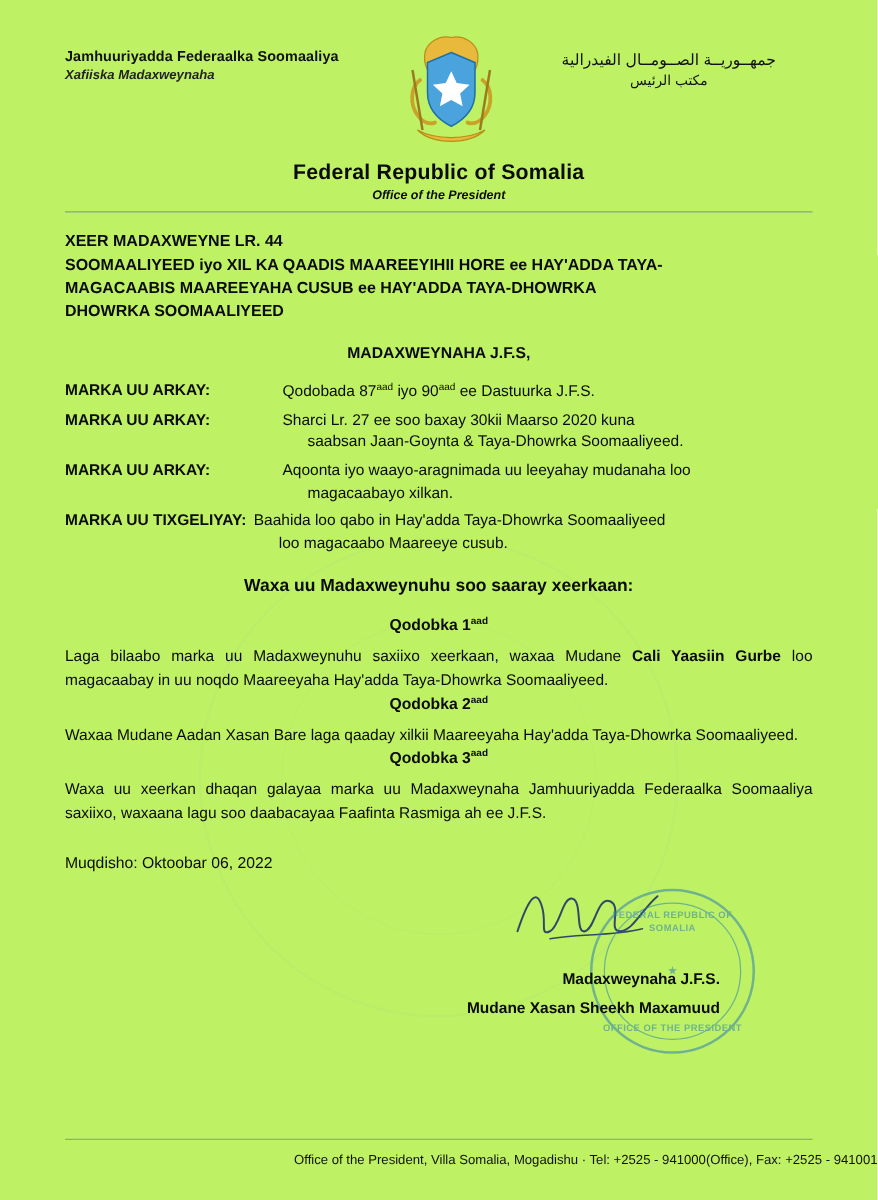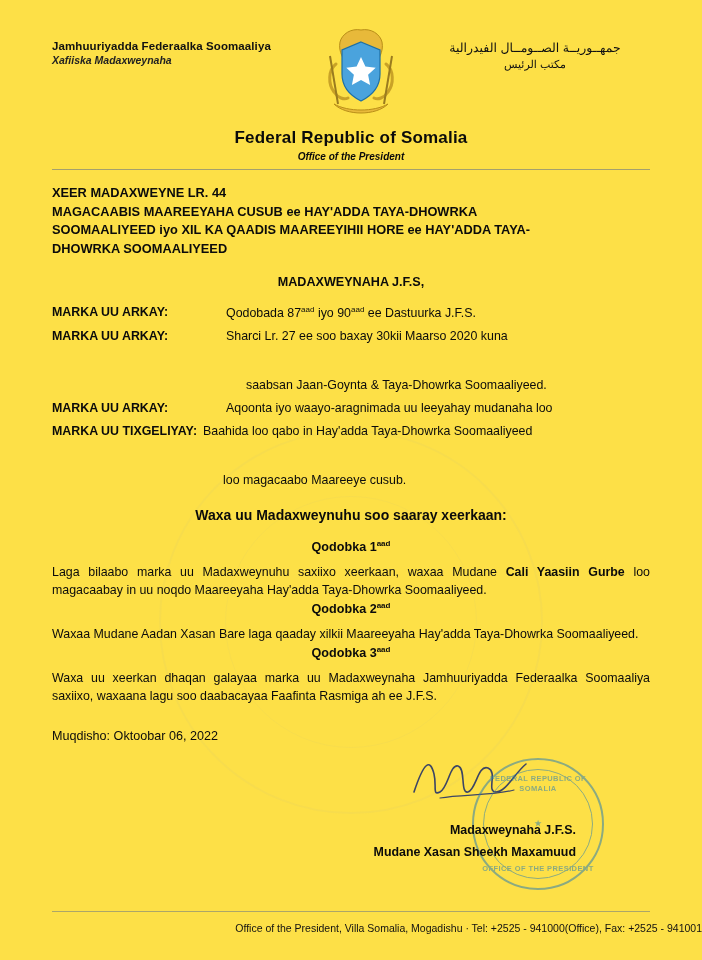--- a/index.html
+++ b/index.html
@@ -12,21 +12,21 @@
     height: 960px;
     font-family: "Liberation Sans", sans-serif;
     color: #0b0b0b;
     position: relative;
     overflow: hidden;
   }
   .page {
     position: relative;
     width: 702px;
     height: 960px;
-    background: #fde047;
+    background: #bef264;
     box-sizing: border-box;
   }
   
   .watermark {
     position: absolute;
     left: 50%;
     top: 430px;
     transform: translateX(-50%);
     width: 380px;
     height: 380px;
@@ -147,21 +147,21 @@
     margin-bottom: 5px;
   }
   .wrow .lab {
     font-weight: bold;
     flex: 0 0 auto;
     white-space: nowrap;
     padding-right: 6px;
   }
   .wrow.indent-lab .lab { min-width: 168px; }
   .wrow .txt { flex: 1 1 auto; }
-  .wrow .txt .ln2 { display:block; padding-left: 20px; margin-top: 32px; }
+  .wrow .txt .ln2 { display:block; padding-left: 20px; }
   sup { font-size: 8px; vertical-align: super; }
 
   .proclaim {
     text-align: center;
     font-weight: bold;
     margin-top: 16px;
     margin-bottom: 12px;
     font-size: 14px;
   }
   .art-title {
@@ -305,22 +305,22 @@
   <div class="title-block">
     <div class="t1">Federal Republic of Somalia</div>
     <div class="t2">Office of the President</div>
   </div>
   <div class="rule"></div>
 
   <div class="content">
 
     <div class="decree-head">
       <span class="l">XEER MADAXWEYNE LR. 44</span>
+      <span class="l">SOOMAALIYEED iyo XIL KA QAADIS MAAREEYIHII HORE ee HAY'ADDA TAYA-</span>
       <span class="l">MAGACAABIS MAAREEYAHA CUSUB ee HAY'ADDA TAYA-DHOWRKA</span>
-      <span class="l">SOOMAALIYEED iyo XIL KA QAADIS MAAREEYIHII HORE ee HAY'ADDA TAYA-</span>
       <span class="l">DHOWRKA SOOMAALIYEED</span>
     </div>
 
     <div class="centered-bold">MADAXWEYNAHA J.F.S,</div>
 
     <div class="whereas">
 
       <div class="wrow indent-lab">
         <div class="lab">MARKA UU ARKAY:</div>
         <div class="txt">
@@ -333,20 +333,21 @@
         <div class="txt">
           <span>Sharci Lr. 27  ee soo baxay  30kii Maarso 2020 kuna</span>
           <span class="ln2">saabsan Jaan-Goynta &amp; Taya-Dhowrka Soomaaliyeed.</span>
         </div>
       </div>
 
       <div class="wrow indent-lab">
         <div class="lab">MARKA UU ARKAY:</div>
         <div class="txt">
           <span>Aqoonta iyo waayo-aragnimada uu leeyahay mudanaha loo</span>
+          <span class="ln2">magacaabayo xilkan.</span>
         </div>
       </div>
 
       <div class="wrow">
         <div class="lab">MARKA UU TIXGELIYAY:</div>
         <div class="txt">
           <span>Baahida loo qabo in Hay'adda Taya-Dhowrka Soomaaliyeed</span>
           <span class="ln2">loo magacaabo Maareeye cusub.</span>
         </div>
       </div>

